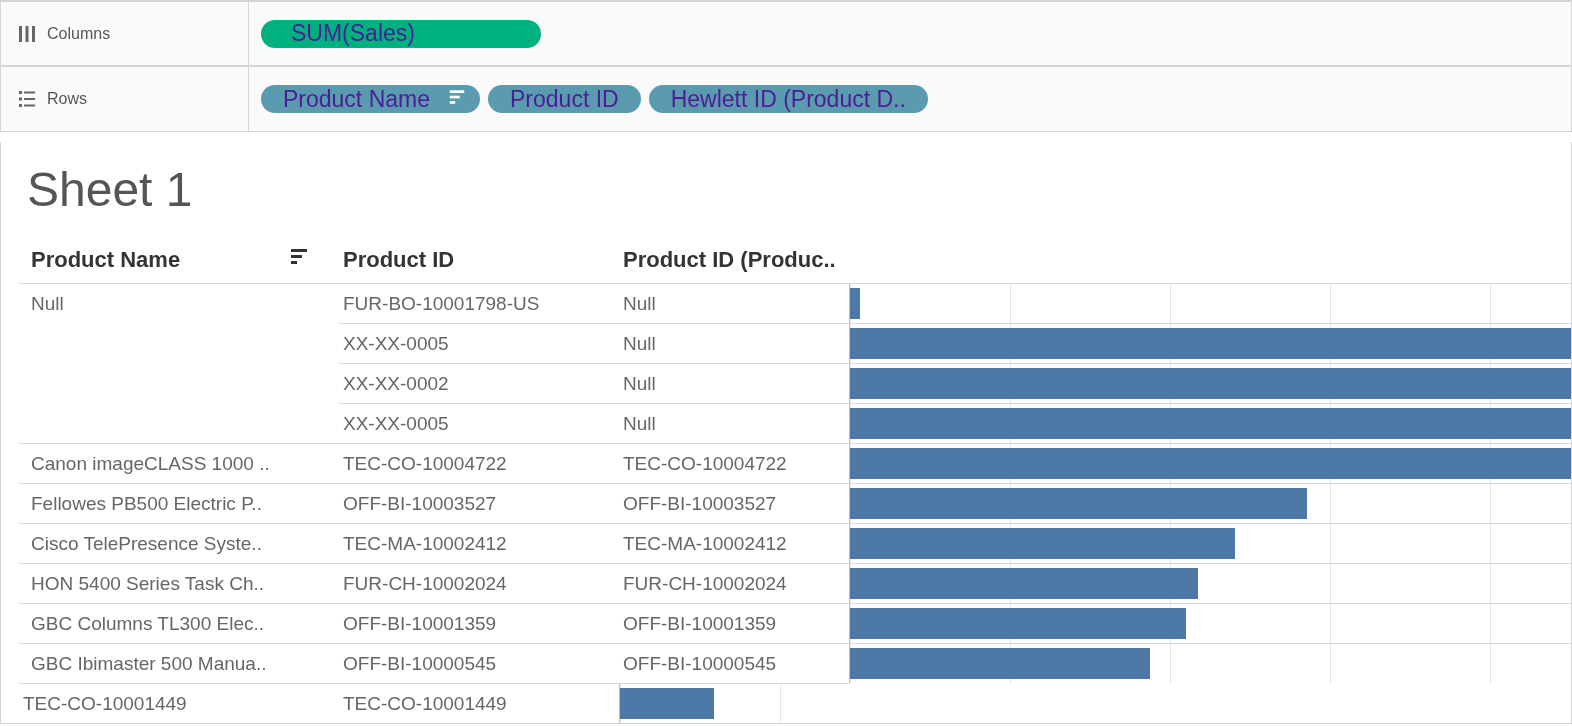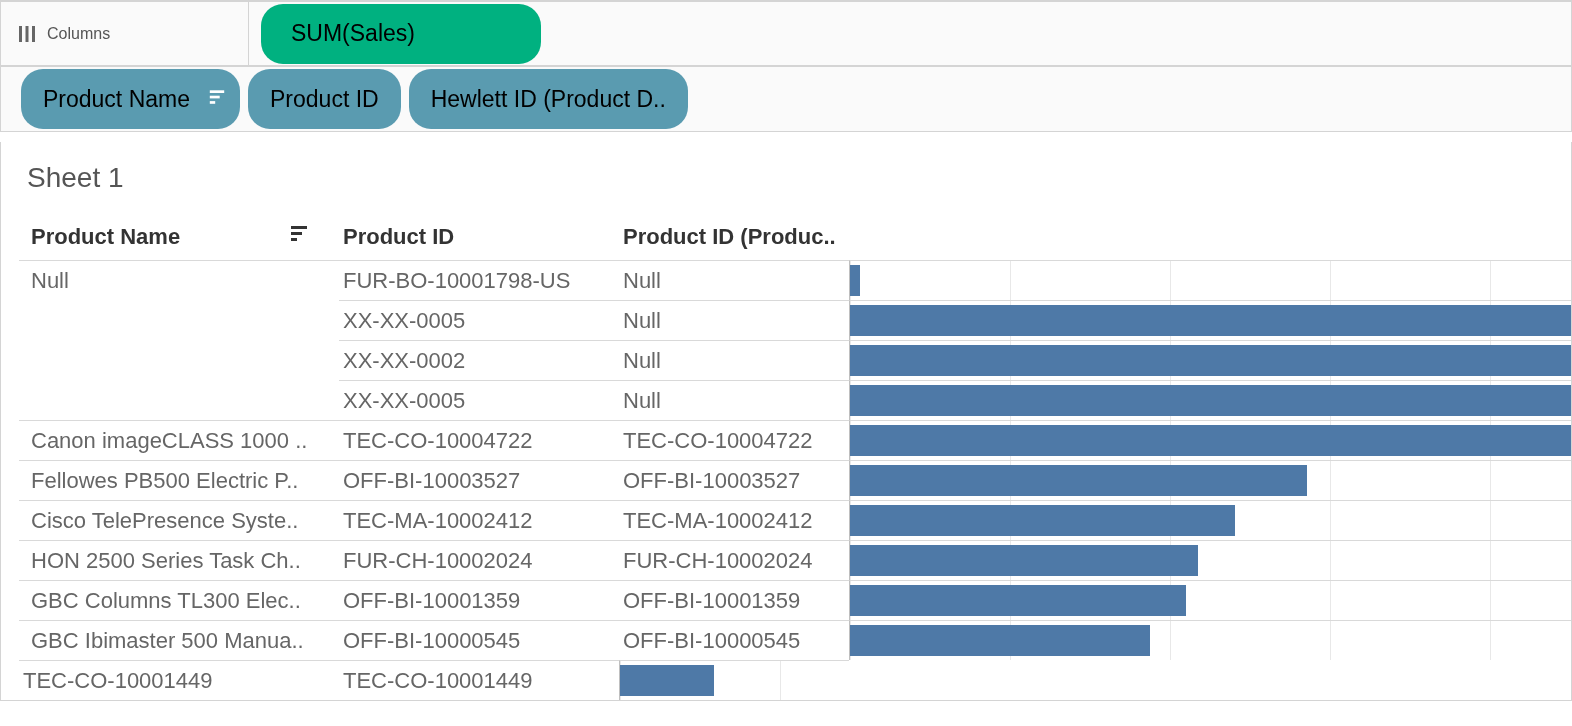--- a/index.html
+++ b/index.html
@@ -41,45 +41,45 @@
     margin-left: 6px;
   }
   .pill-area {
     display: flex;
     align-items: center;
     gap: 8px;
     padding-left: 12px;
     flex: 1;
   }
   .pill {
-    height: 60px;
+    height: 28px;
     border-radius: 22px;
     display: flex;
     align-items: center;
     padding: 0 22px;
     font-size: 23px;
-    color: #000000;
+    color: #4c1d95;
     white-space: nowrap;
     position: relative;
   }
   .pill.green { background: #00b180; min-width: 280px; padding-left: 30px; }
   .pill.blue { background: #5a9bb0; }
   .pill.with-sort { padding-right: 50px; }
   .pill .sort-icon {
     position: absolute; right: 14px; top: 50%; transform: translateY(-50%);
     color: #fff;
   }
   .sheet-wrap {
     border: 1px solid #d4d4d4;
     border-top: none;
     margin-top: 10px;
     padding: 20px 0 0 18px;
   }
   .sheet-title {
-    font-size: 28px;
+    font-size: 48px;
     font-weight: 300;
     color: #555;
     margin-bottom: 24px;
     padding-left: 8px;
   }
   .grid {
     display: grid;
     grid-template-columns: 320px 280px 230px 1fr;
   }
   .hdr {
@@ -91,21 +91,21 @@
     align-items: center;
     position: relative;
   }
   .hdr.first { padding-left: 12px; }
   .hdr .sort-hdr {
     position: absolute;
     right: 30px;
     color: #333;
   }
   .cell {
-    font-size: 22px;
+    font-size: 19px;
     color: #666;
     padding: 6px 4px;
     border-top: 1px solid #d9d9d9;
     white-space: nowrap;
     overflow: hidden;
     text-overflow: clip;
     height: 40px;
     display: flex;
     align-items: center;
   }
@@ -141,20 +141,33 @@
       </svg>
     </span>
     <span class="shelf-label">Columns</span>
   </div>
   <div class="pill-area" id="columns-pills">
       <div class="pill green">SUM(Sales)</div>
     </div>
 </div>
 
 <div class="shelf">
+  <div class="shelf-label-cell">
+    <span class="shelf-icon">
+      <svg width="20" height="20" viewBox="0 0 20 20">
+        <rect x="2" y="2" width="3" height="3" fill="#666"></rect>
+        <rect x="7" y="2.5" width="11" height="2" fill="#666"></rect>
+        <rect x="2" y="8.5" width="3" height="3" fill="#666"></rect>
+        <rect x="7" y="9" width="11" height="2" fill="#666"></rect>
+        <rect x="2" y="15" width="3" height="3" fill="#666"></rect>
+        <rect x="7" y="15.5" width="11" height="2" fill="#666"></rect>
+      </svg>
+    </span>
+    <span class="shelf-label">Rows</span>
+  </div>
   <div class="pill-area" id="rows-pills">
       <div class="pill blue with-sort">Product Name<span class="sort-icon"><svg width="18" height="18" viewBox="0 0 20 20">
             <rect x="2" y="2" width="16" height="3" fill="#fff"></rect>
             <rect x="2" y="8" width="11" height="3" fill="#fff"></rect>
             <rect x="2" y="14" width="6" height="3" fill="#fff"></rect>
           </svg></span></div>
       <div class="pill blue">Product ID</div>
       <div class="pill blue">Hewlett ID (Product D..</div>
     </div>
 </div>
@@ -215,21 +228,21 @@
       <div class="cell">OFF-BI-10003527</div>
       <div class="bar-col">
         <div class="bar" style="width: 63.3333%;"></div>
       </div>
       <div class="cell first">Cisco TelePresence Syste..</div>
       <div class="cell">TEC-MA-10002412</div>
       <div class="cell">TEC-MA-10002412</div>
       <div class="bar-col">
         <div class="bar" style="width: 53.3333%;"></div>
       </div>
-      <div class="cell first">HON 2500 Series Task Ch..</div>
+      <div class="cell first">HON 5400 Series Task Ch..</div>
       <div class="cell">FUR-CH-10002024</div>
       <div class="cell">FUR-CH-10002024</div>
       <div class="bar-col">
         <div class="bar" style="width: 48.3333%;"></div>
       </div>
       <div class="cell first">GBC Columns TL300 Elec..</div>
       <div class="cell">OFF-BI-10001359</div>
       <div class="cell">OFF-BI-10001359</div>
       <div class="bar-col">
         <div class="bar" style="width: 46.6667%;"></div>

